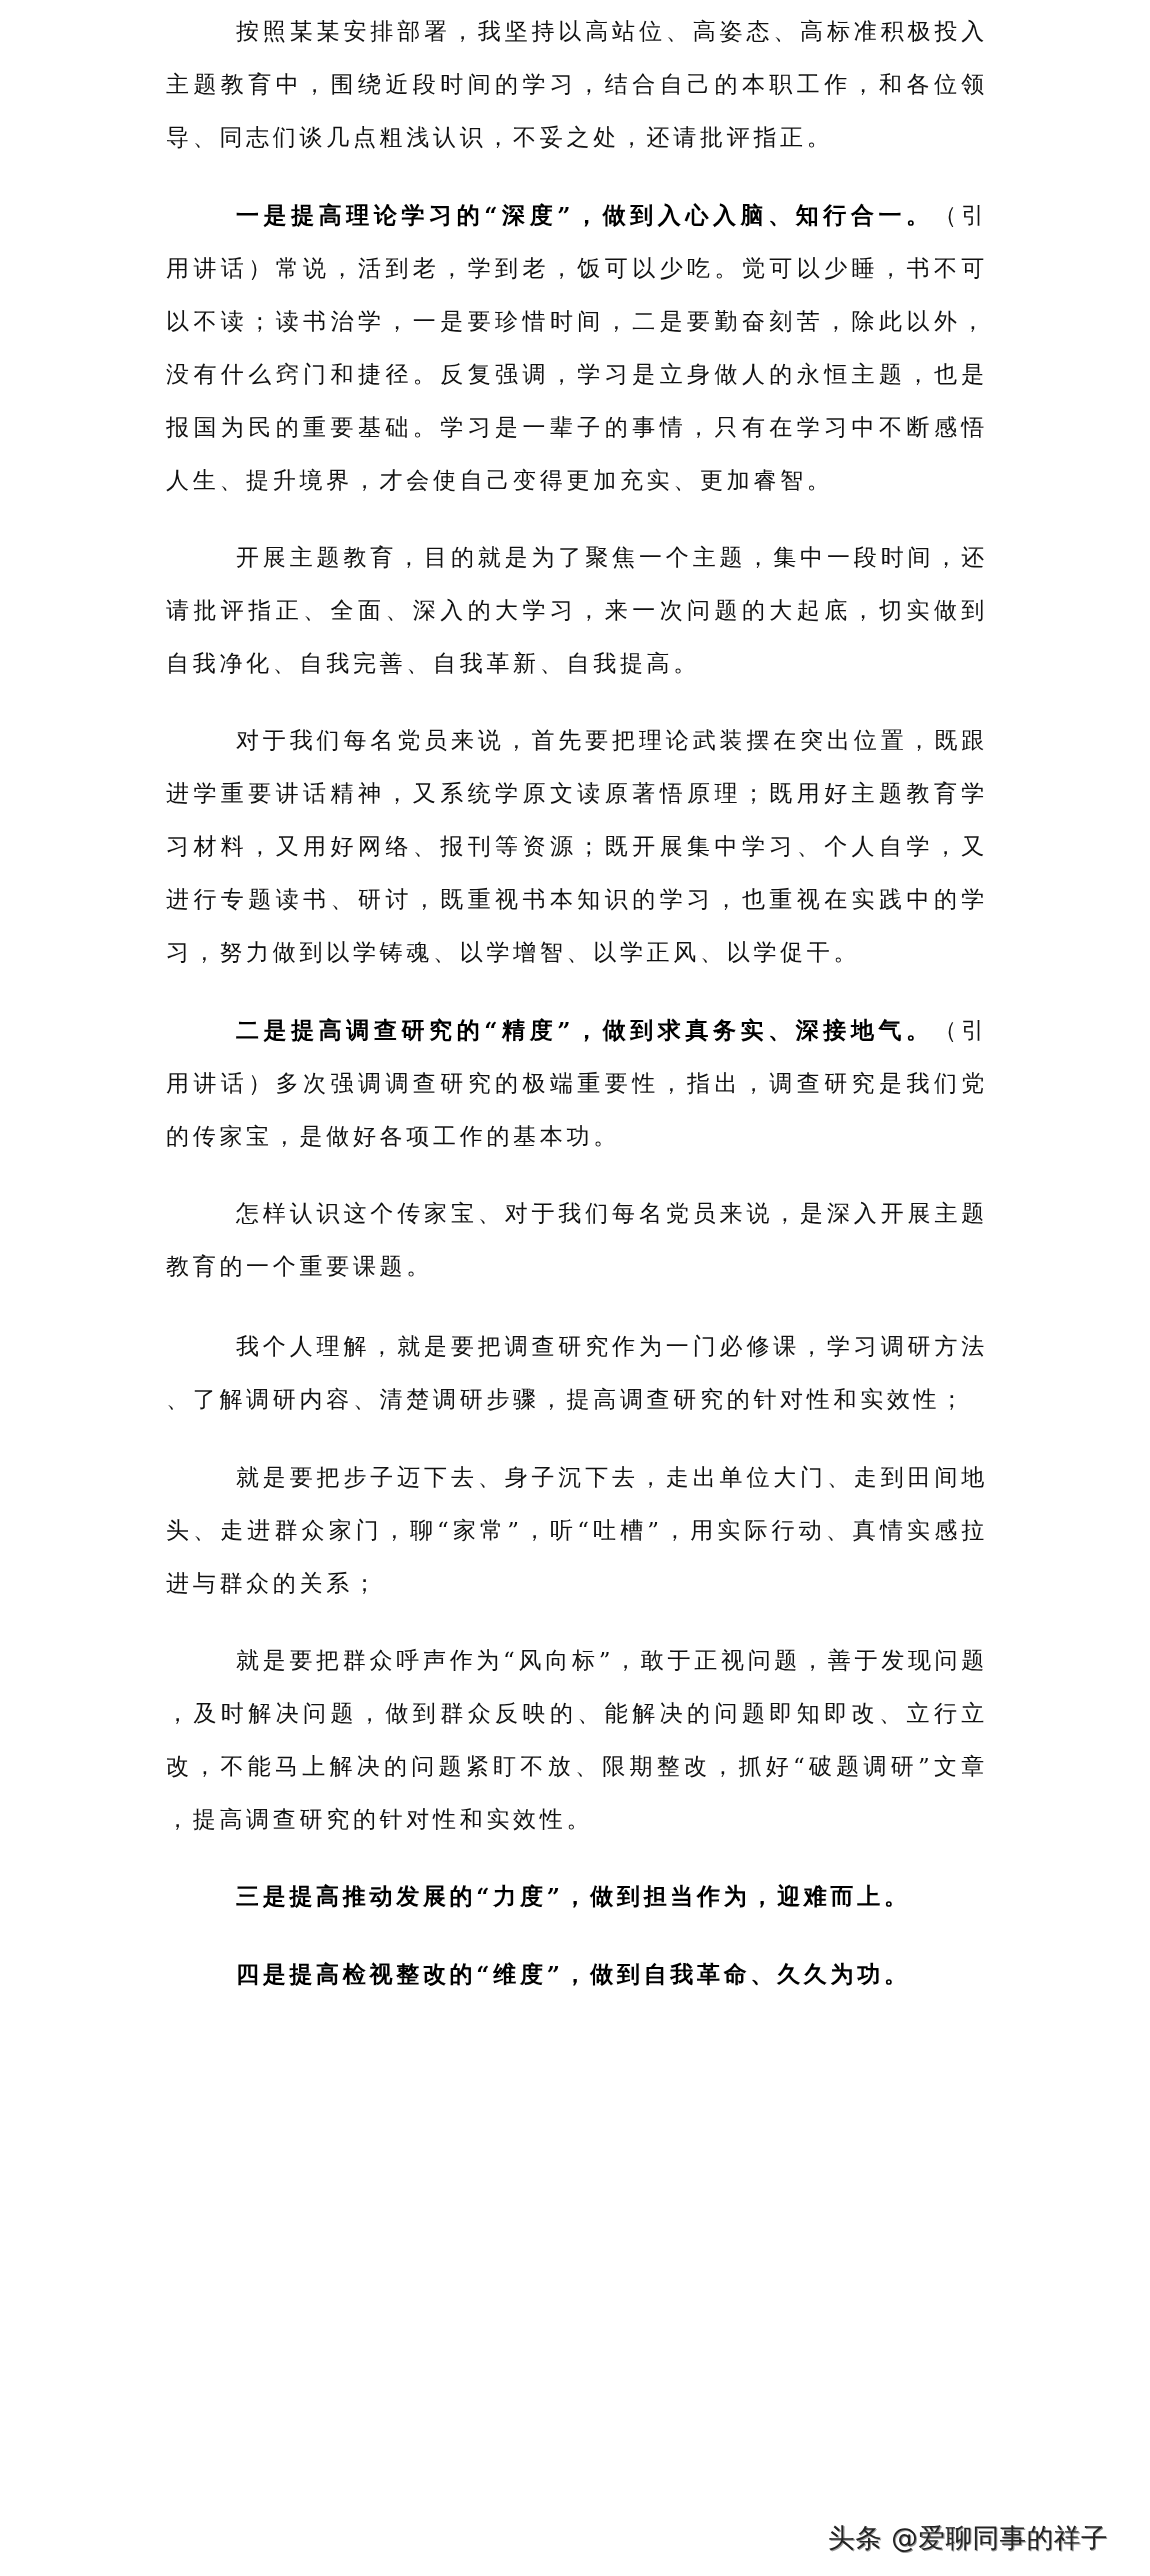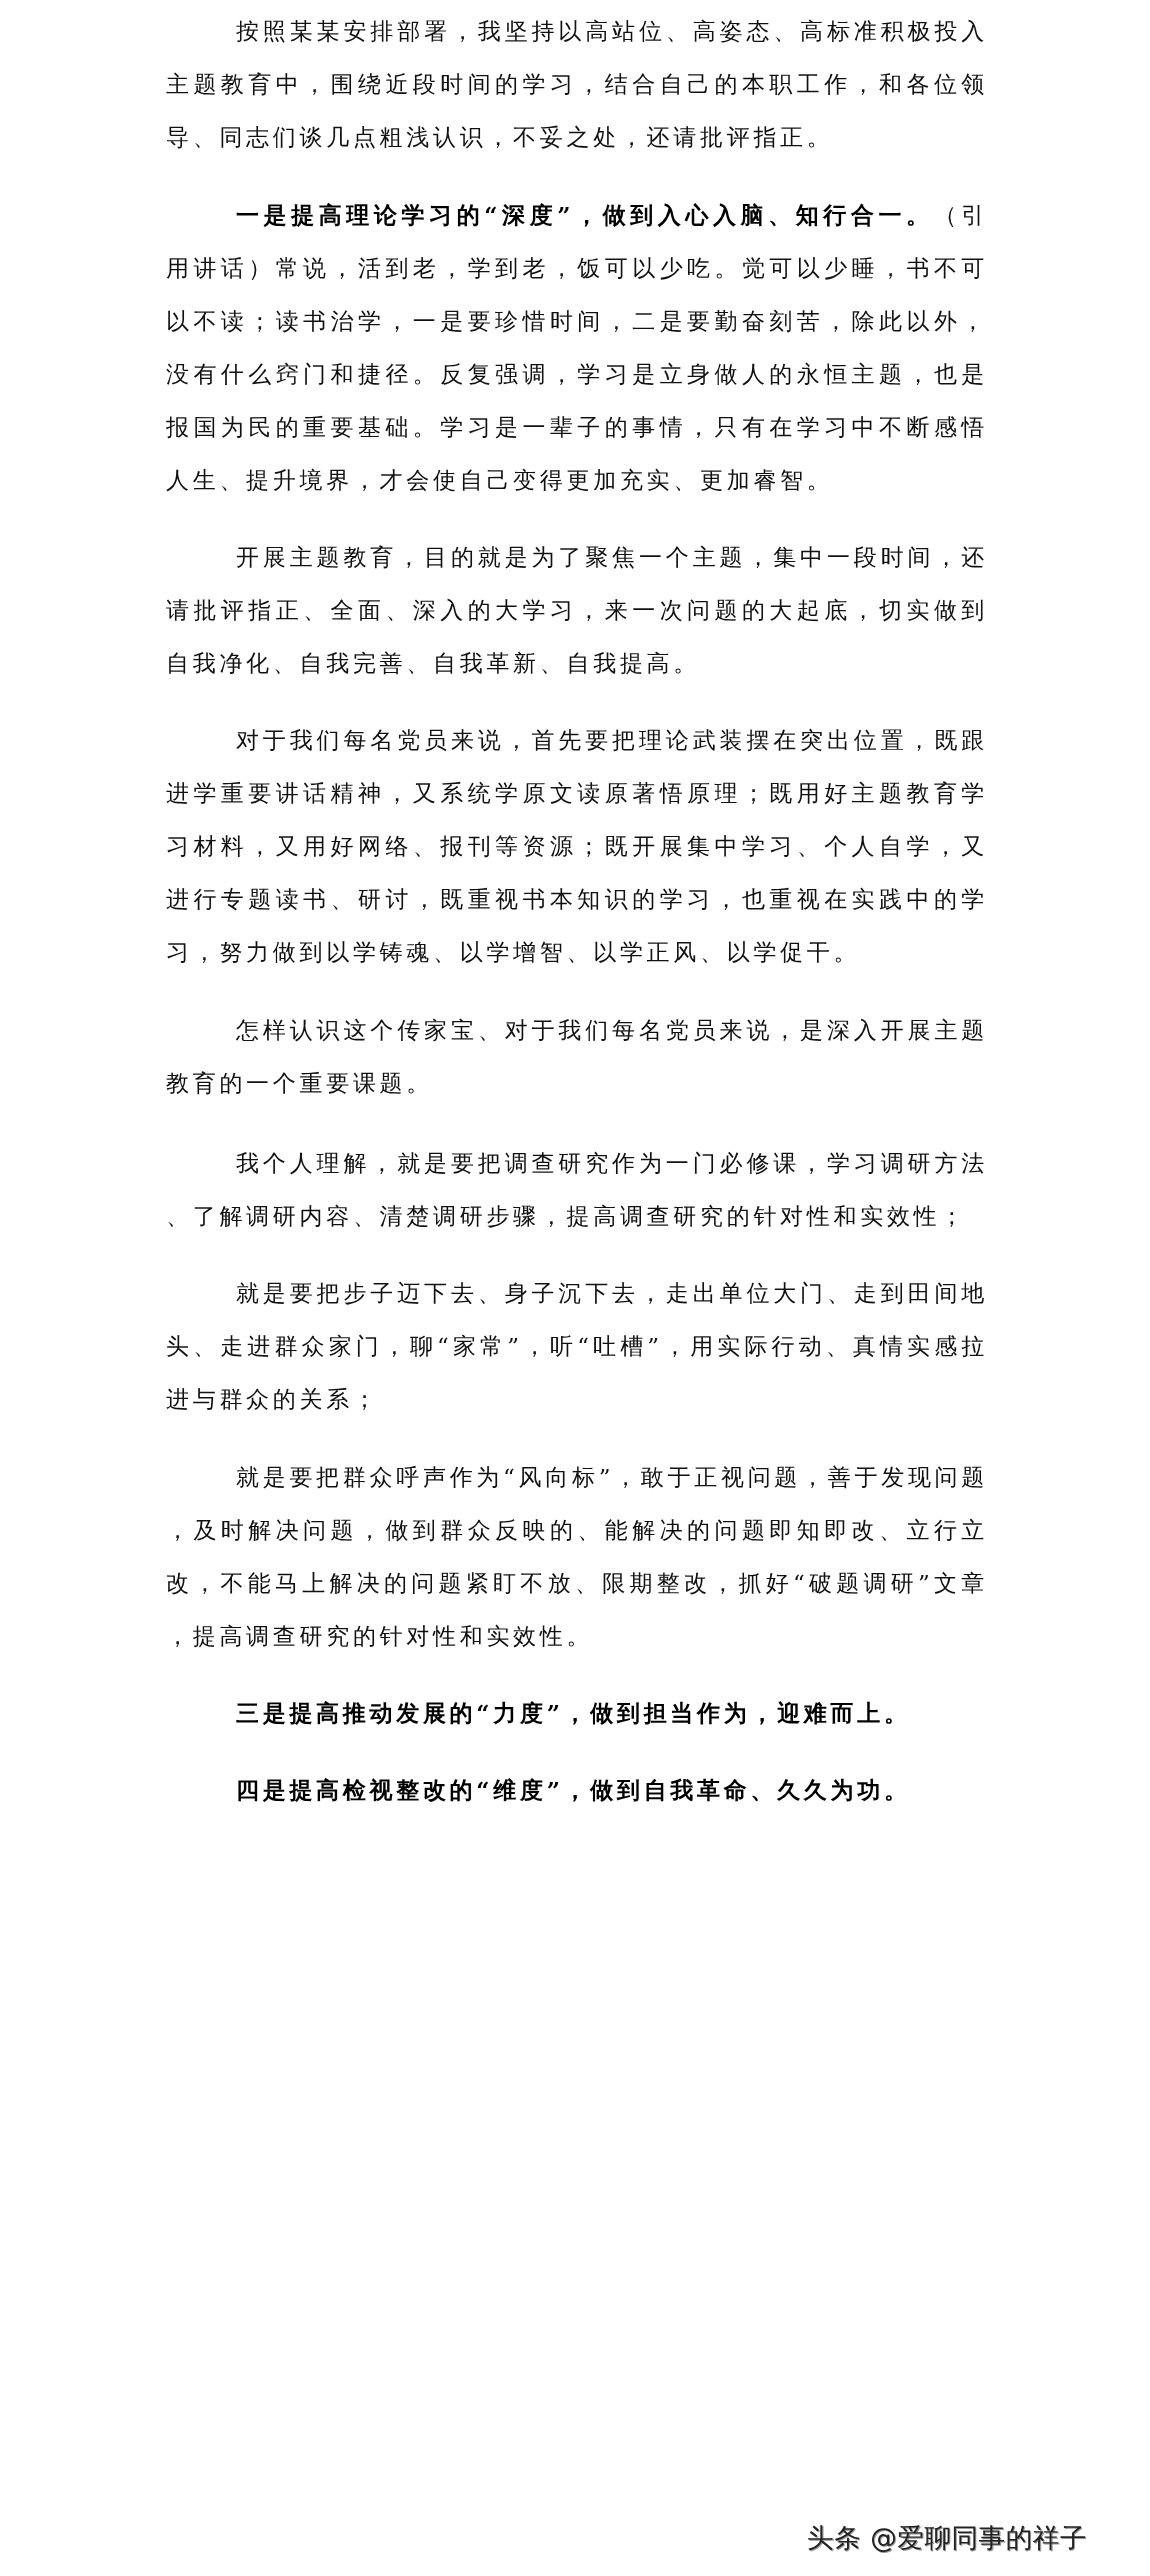--- a/index.html
+++ b/index.html
@@ -33,21 +33,21 @@
   }
   .para.gap-lg {
     margin-top: 26px;
   }
   .lead {
     font-weight: bold;
     color: #000000;
   }
   .watermark {
     position: absolute;
-    right: 64px;
+    right: 43px;
     top: 2520px;
     font-family: "DejaVu Sans", "Liberation Sans", sans-serif;
     font-size: 26.6px;
     color: #222222;
     letter-spacing: 0.5px;
     text-shadow: 1.1px 1.1px 0 #9a9a9a;
   }
 </style>
 </head>
 <body>
@@ -55,20 +55,21 @@
 <div class="doc">
 
   <p class="para"><span class="lead"></span><span>按照某某安排部署，我坚持以高站位、高姿态、高标准积极投入主题教育中，围绕近段时间的学习，结合自己的本职工作，和各位领导、同志们谈几点粗浅认识，不妥之处，还请批评指正。</span></p>
 
   <p class="para"><span class="lead">一是提高理论学习的“深度”，做到入心入脑、知行合一。</span><span>（引用讲话）常说，活到老，学到老，饭可以少吃。觉可以少睡，书不可以不读；读书治学，一是要珍惜时间，二是要勤奋刻苦，除此以外，没有什么窍门和捷径。反复强调，学习是立身做人的永恒主题，也是报国为民的重要基础。学习是一辈子的事情，只有在学习中不断感悟人生、提升境界，才会使自己变得更加充实、更加睿智。</span></p>
 
   <p class="para"><span class="lead"></span><span>开展主题教育，目的就是为了聚焦一个主题，集中一段时间，还请批评指正、全面、深入的大学习，来一次问题的大起底，切实做到自我净化、自我完善、自我革新、自我提高。</span></p>
 
   <p class="para"><span class="lead"></span><span>对于我们每名党员来说，首先要把理论武装摆在突出位置，既跟进学重要讲话精神，又系统学原文读原著悟原理；既用好主题教育学习材料，又用好网络、报刊等资源；既开展集中学习、个人自学，又进行专题读书、研讨，既重视书本知识的学习，也重视在实践中的学习，努力做到以学铸魂、以学增智、以学正风、以学促干。</span></p>
 
+  <p class="para"><span class="lead">二是提高调查研究的“精度”，做到求真务实、深接地气。</span><span>（引用讲话）多次强调调查研究的极端重要性，指出，调查研究是我们党的传家宝，是做好各项工作的基本功。</span></p>
 
   <p class="para"><span class="lead"></span><span>怎样认识这个传家宝、对于我们每名党员来说，是深入开展主题教育的一个重要课题。</span></p>
 
   <p class="para gap-lg"><span class="lead"></span><span>我个人理解，就是要把调查研究作为一门必修课，学习调研方法、了解调研内容、清楚调研步骤，提高调查研究的针对性和实效性；</span></p>
 
   <p class="para"><span class="lead"></span><span>就是要把步子迈下去、身子沉下去，走出单位大门、走到田间地头、走进群众家门，聊“家常”，听“吐槽”，用实际行动、真情实感拉进与群众的关系；</span></p>
 
   <p class="para"><span class="lead"></span><span>就是要把群众呼声作为“风向标”，敢于正视问题，善于发现问题，及时解决问题，做到群众反映的、能解决的问题即知即改、立行立改，不能马上解决的问题紧盯不放、限期整改，抓好“破题调研”文章，提高调查研究的针对性和实效性。</span></p>
 
   <p class="para"><span class="lead">三是提高推动发展的“力度”，做到担当作为，迎难而上。</span><span></span></p>

